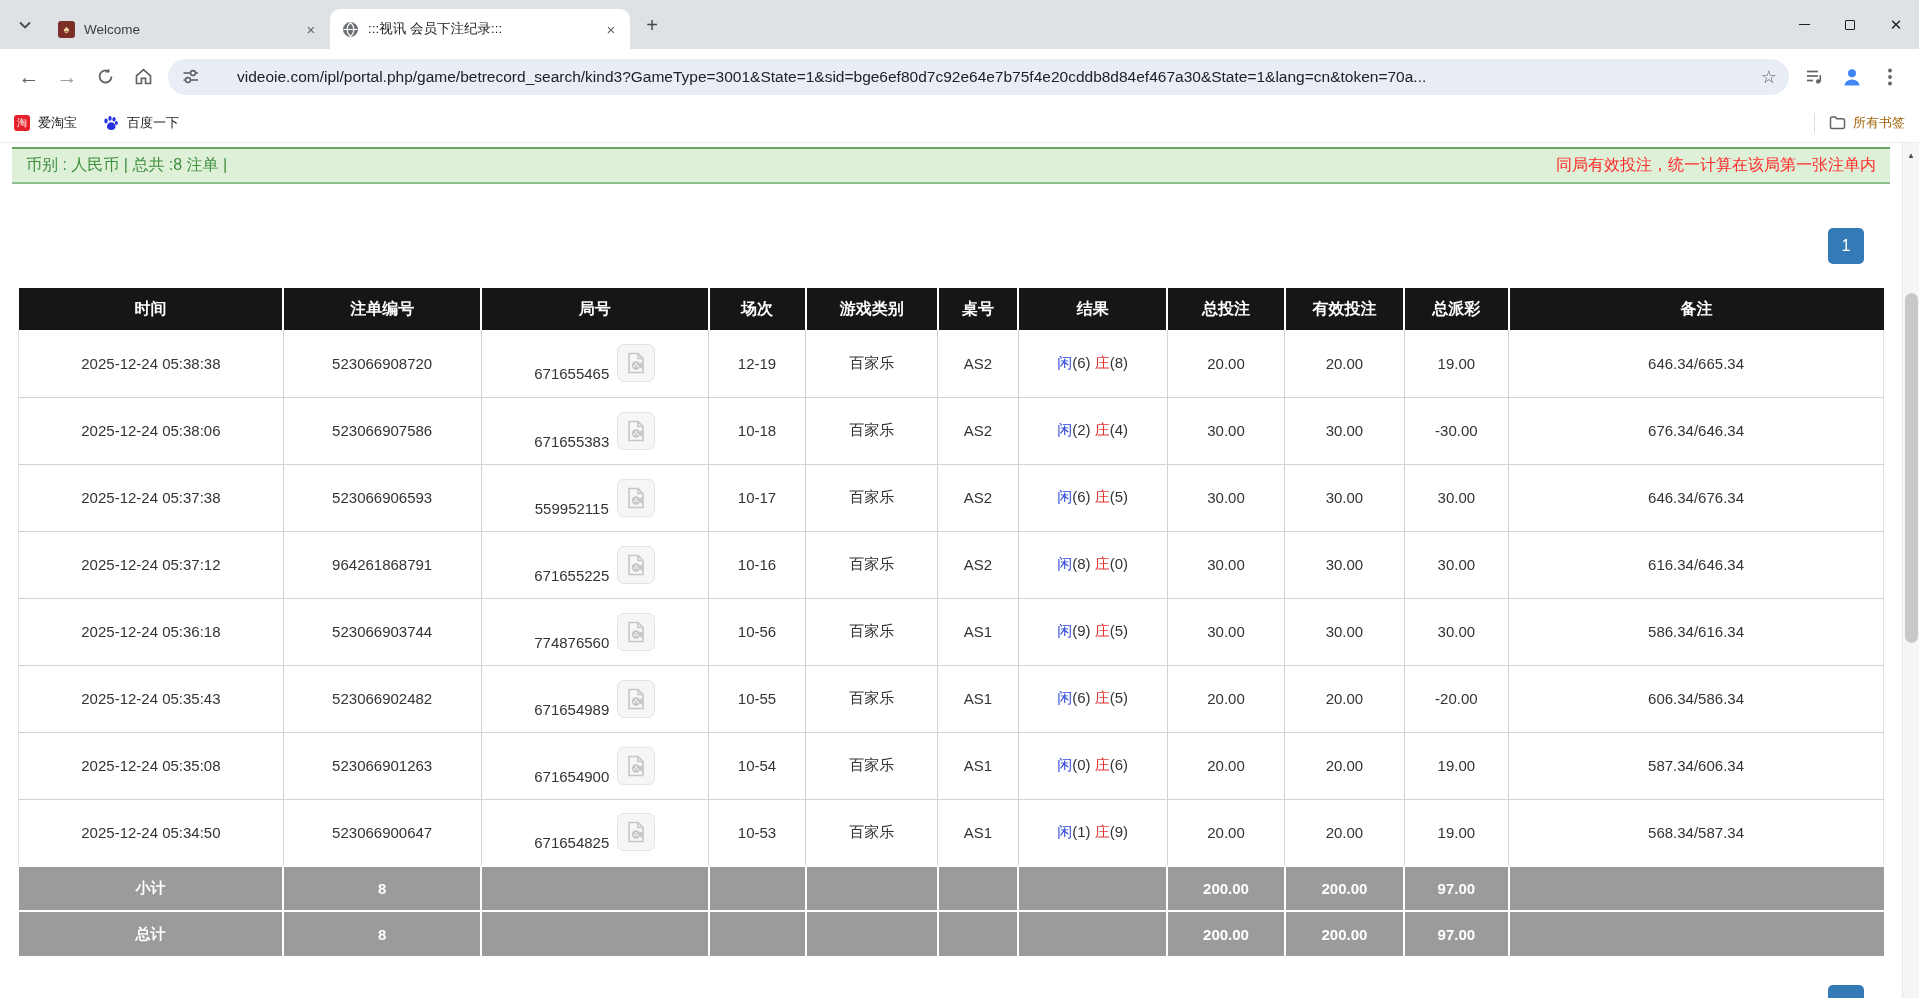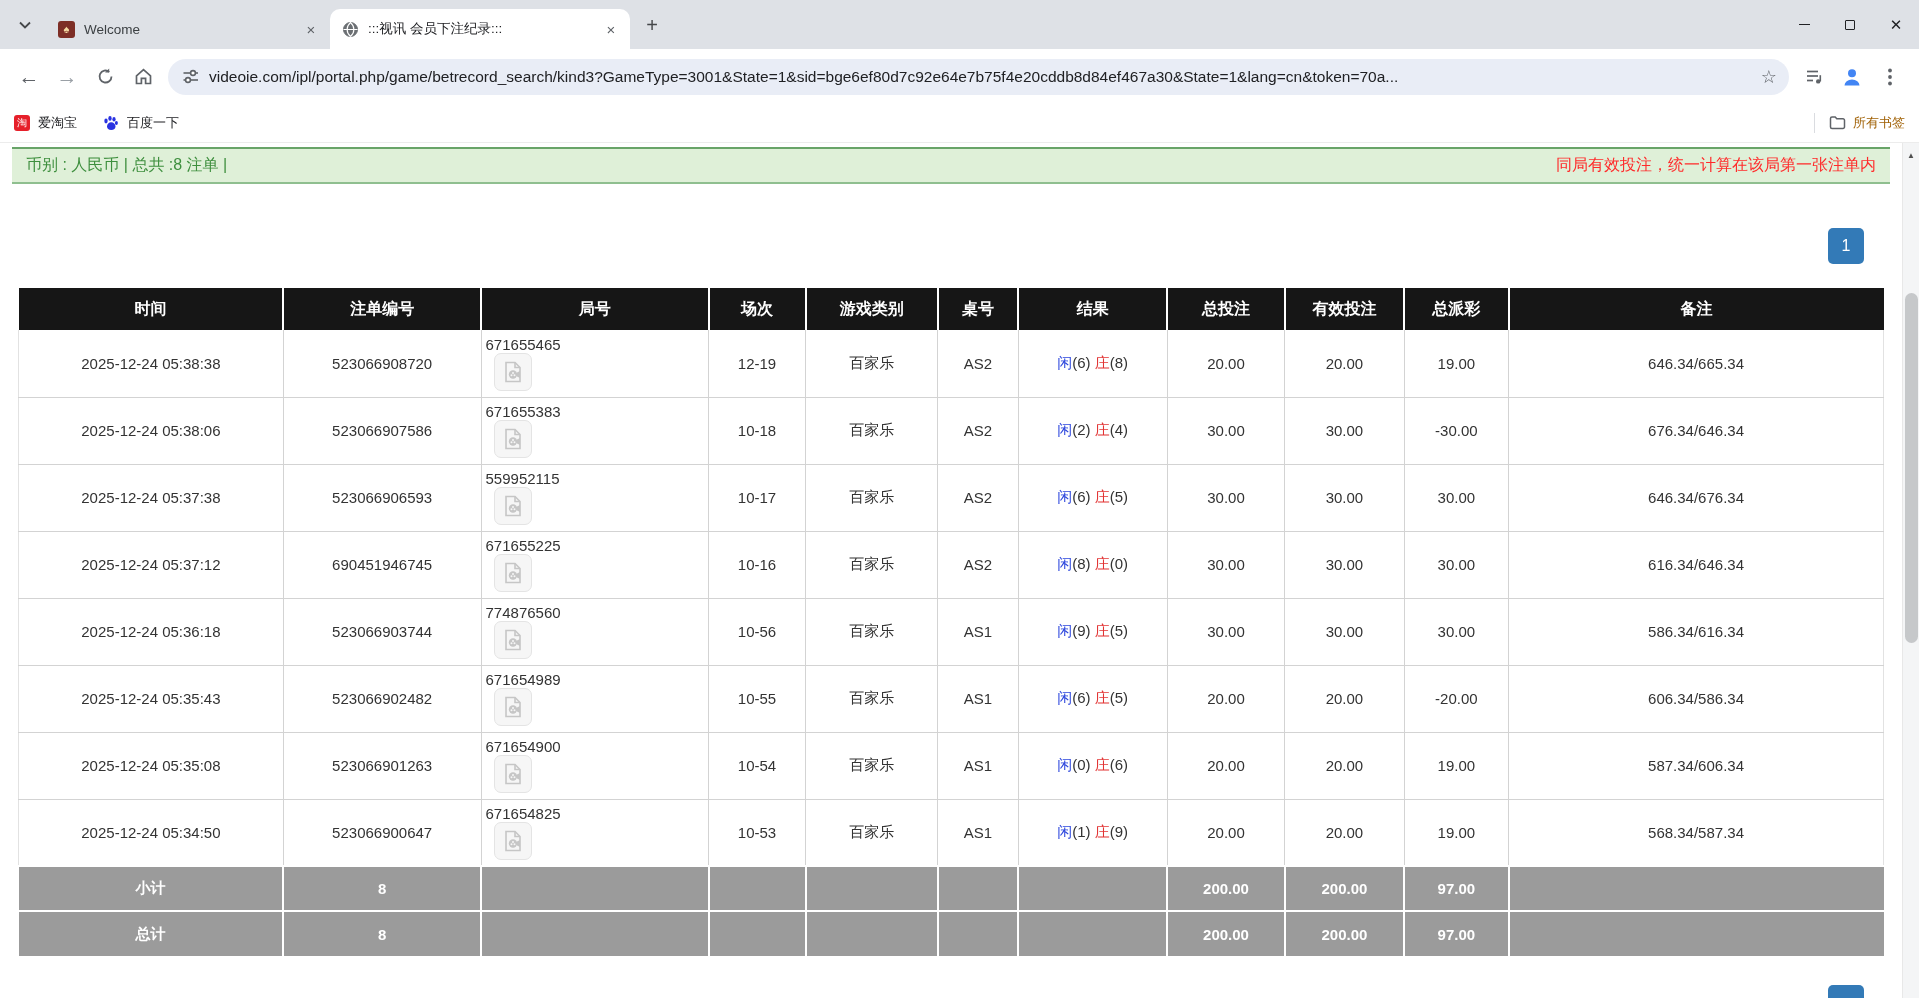--- a/index.html
+++ b/index.html
@@ -22,21 +22,21 @@
   .win-controls { position:absolute; right:0; top:0; height:49px; display:flex; align-items:center; }
   .win-btn { width:46px; height:49px; display:flex; align-items:center; justify-content:center; }
   .win-min-glyph { width:11px; height:0; border-top:1.4px solid #202124; }
   .win-max-glyph { width:10px; height:10px; border:1.4px solid #202124; border-radius:1px; }
   .win-close-glyph { font-size:15px; color:#202124; line-height:1; }
   
   .toolbar { height:55px; background:#fff; display:flex; align-items:center; padding:0 10px; }
   .nav-btn { width:38px; height:38px; display:flex; align-items:center; justify-content:center; border-radius:50%; flex:0 0 auto; }
   .arrow-glyph { font-size:21px; color:#5f6368; line-height:1; }
   .arrow-glyph.fwd { color:#9aa0a6; }
-  .omnibox { flex:1; height:36px; background:#e9edf6; border-radius:19px; display:flex; align-items:center; padding:0 12px 0 14px; margin:0 6px; min-width:0; }
+  .omnibox { flex:1; height:36px; background:#e9edf6; border-radius:19px; display:flex; align-items:center; padding:0 12px 0 14px; margin:0 6px; min-width:0;gap:28px; }
   .omnibox .url-text { flex:1; font-size:15.5px; color:#202124; white-space:nowrap; overflow:hidden; margin-left:10px; }
   .omni-star { font-size:18px; color:#5f6368; margin-left:8px; }
   .right-tools { display:flex; align-items:center; flex:0 0 auto; }
   
   .bookmarks { height:39px; background:#fff; display:flex; align-items:center; padding:0 14px; border-bottom:1px solid #ececec; font-size:13px; color:#202124; }
   .bm-item { display:flex; align-items:center; margin-right:26px; }
   .bm-ico { width:16px; height:16px; margin-right:8px; flex:0 0 auto; }
   .bm-taobao { background:#e6202a; border-radius:3px; color:#fff; font-size:10px; display:flex; align-items:center; justify-content:center; }
   .bm-right { margin-left:auto; display:flex; align-items:center; }
   .bm-divider { width:1px; height:20px; background:#dadce0; margin-right:14px; }
@@ -54,21 +54,21 @@
   .bets thead th:first-child { border-left:none; }
   .bets tbody td { height:67px; text-align:center; font-size:15px; color:#333; border:1px solid #d3d3d3; border-top:none; background:#fff; padding:0 4px; overflow:hidden; }
   .bets tbody tr td:first-child { border-left:1px solid #e2e2e2; }
   .bets tbody tr td:last-child { border-right:1px solid #e2e2e2; }
   .bets tfoot td { height:45px; background:#9b9b9b; color:#fff; font-size:15px; font-weight:bold; text-align:center; border-left:2px solid #fff; border-top:2px solid #fff; }
   .bets tfoot td:first-child { border-left:none; }
   .res-p { color:#2c46dd; }
   .res-b { color:#e23434; }
   .link-blue { color:#2e6ad6; }
   td.neg { color:#e23434; }
-  .round-cell .round-wrap { display:flex; align-items:flex-start; justify-content:center;flex-direction:column; }
+  .round-cell .round-wrap { display:flex; align-items:flex-end; justify-content:center; }
   .video-btn { width:38px; height:38px; margin-left:8px; background:#f6f6f6; border:1px solid #e4e4e4; border-radius:7px; display:inline-flex; align-items:center; justify-content:center; padding:0; }
   
   .scrollbar { position:absolute; top:143px; right:0; width:17px; bottom:0; background:#f4f5f6; border-left:1px solid #e8e8e8; }
   .sb-arrow { position:absolute; top:8px; left:0; width:100%; text-align:center; font-size:8px; color:#505050; }
   .sb-thumb { position:absolute; top:150px; left:2px; width:13px; height:350px; background:#c6c8ca; border-radius:7px; }
   .partial-btn { position:absolute; right:55px; top:985px; width:36px; height:36px; background:#337ab7; border-radius:5px; }
   svg { display:block; }
 </style>
 </head>
 <body>
@@ -348,21 +348,21 @@
       <span class="res-p">闲</span><span>(6)</span>
       <span class="res-b">庄</span><span>(5)</span>
     </td>
     <td class="link-blue">30.00</td>
     <td>30.00</td>
     <td>30.00</td>
     <td>646.34/676.34</td>
   </tr>
         <tr>
     <td>2025-12-24 05:37:12</td>
-    <td>690451946745</td>
+    <td>964261868791</td>
     <td class="round-cell">
       <span class="round-wrap">
         <span>671655225</span>
         <button class="video-btn">
           <span>
             <svg width="24" height="24" viewBox="0 0 24 24">
                     <path d="M5 2.5 h9 l5 5 v14 h-14 z" fill="none" stroke="#c6c6c6" stroke-width="1.6"></path>
                     <path d="M14 2.5 v5 h5" fill="none" stroke="#c6c6c6" stroke-width="1.6"></path>
                     <circle cx="12" cy="14.5" r="4.2" fill="#c6c6c6"></circle>
                     <circle cx="12" cy="12.9" r="1" fill="#f6f6f6"></circle>

